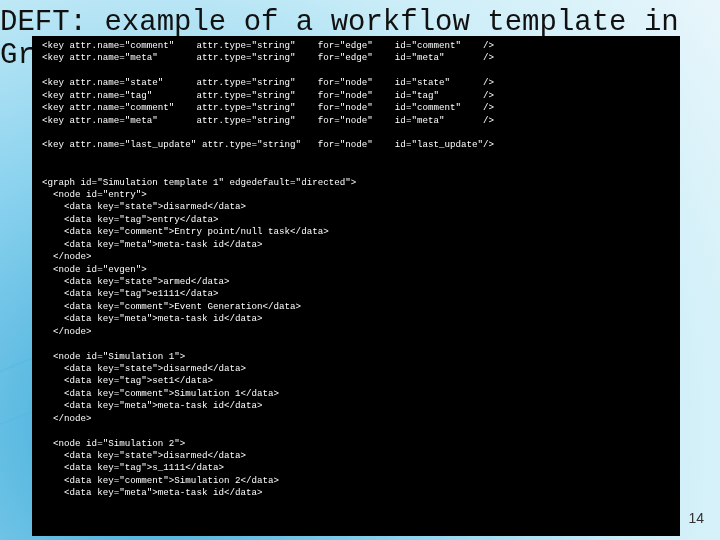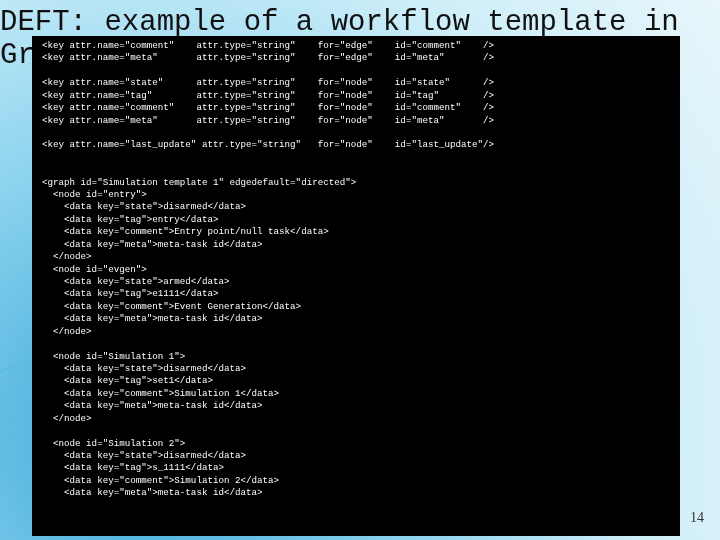--- a/index.html
+++ b/index.html
@@ -43,21 +43,20 @@
     box-sizing: border-box;
     white-space: pre;
     overflow: hidden;
   }
   .page-num {
     position: absolute;
     right: 16px;
     bottom: 14px;
     font-size: 14px;
     color: #333;
-    font-family: Liberation Serif, serif;
   }
 </style>
 </head>
 <body>
 
 <svg class="bg-lines" viewBox="0 0 720 540" preserveAspectRatio="none">
   <path d="M -50 400 Q 100 300 250 380 T 600 300" stroke="#4db8e0" stroke-width="2" fill="none"></path>
   <path d="M -50 450 Q 120 350 280 430 T 650 350" stroke="#4db8e0" stroke-width="1.5" fill="none"></path>
   <path d="M -80 500 Q 80 420 220 480 T 550 420" stroke="#5cc0e5" stroke-width="1.5" fill="none"></path>
   <circle cx="40" cy="420" r="3" fill="#2a90b8"></circle>

